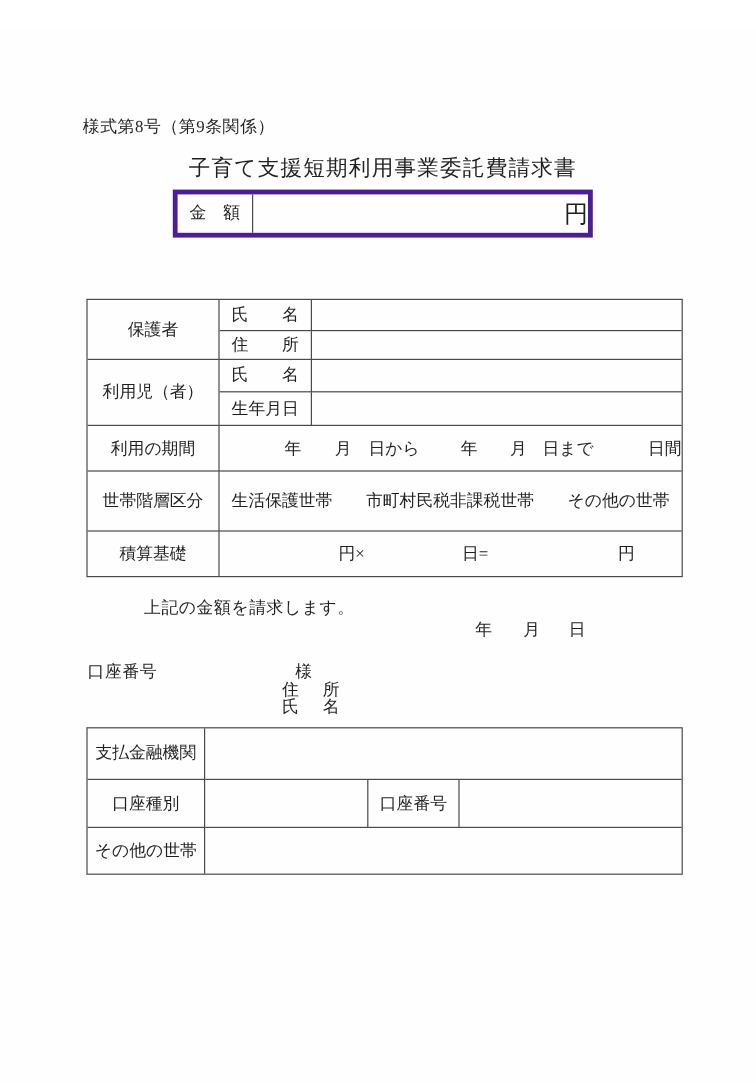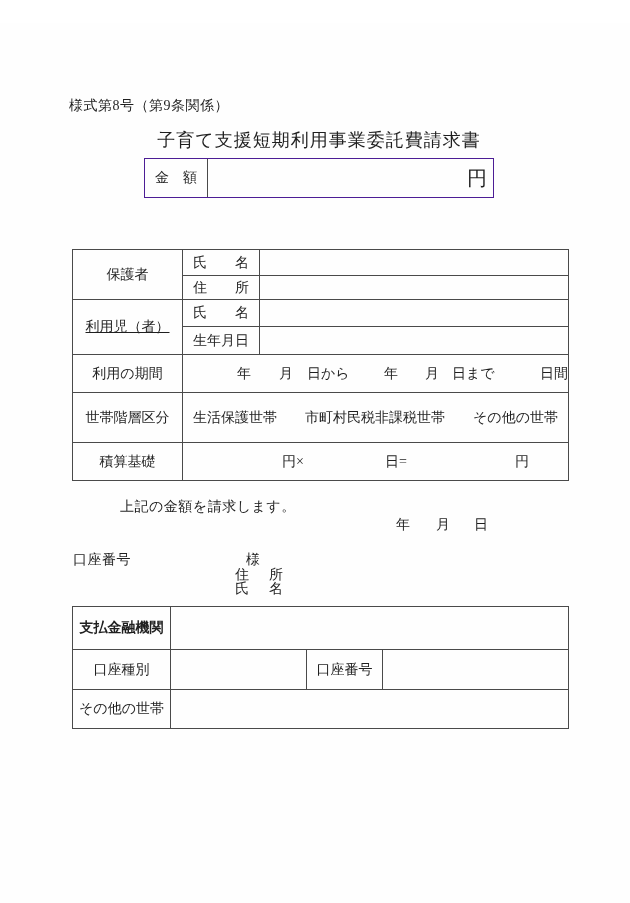--- a/index.html
+++ b/index.html
@@ -16,21 +16,21 @@
   }
   .abs { position: absolute; }
 
   .form-number { left: 69px; top: 74px; font-size: 14px; letter-spacing: 0.5px; }
   .doc-title  { left: 4px; top: 105px; width: 630px; text-align: center;
                 font-size: 18px; letter-spacing: 1px; }
 
   
   .amount-box {
     left: 144px; top: 135px; width: 350px; height: 40px;
-    border: 1px solid #4c1d95; display: grid; grid-template-columns: 63px 285px;
+    border: 4px solid #4c1d95; display: grid; grid-template-columns: 63px 285px;
   }
   .amount-label {
     border-right: 1px solid #4a4a4a;
     display: flex; align-items: center; justify-content: center; font-size: 14px;
   }
   .amount-value {
     display: flex; align-items: center; justify-content: flex-end;
     padding-right: 6px;
   }
   .amount-value .unit { font-size: 20px; }
@@ -50,21 +50,21 @@
         display: flex; align-items: center; justify-content: center; }
   .ct.fill { justify-content: flex-start; }
   .lastcol { border-right: none; }
   .lastrow { border-bottom: none; }
   .rg {  }
   .g-guardian { grid-column: 1; grid-row: 1 / 3; }
   .g-gname-l { grid-column: 2; grid-row: 1; }
   .g-gname-v { grid-column: 3; grid-row: 1; }
   .g-gaddr-l { grid-column: 2; grid-row: 2; }
   .g-gaddr-v { grid-column: 3; grid-row: 2; }
-  .g-child   { grid-column: 1; grid-row: 3 / 5; text-decoration: underline; }
+  .g-child   { grid-column: 1; grid-row: 3 / 5; }
   .g-cname-l { grid-column: 2; grid-row: 3; }
   .g-cname-v { grid-column: 3; grid-row: 3; }
   .g-cdob-l  { grid-column: 2; grid-row: 4; }
   .g-cdob-v  { grid-column: 3; grid-row: 4; }
   .g-period-l { grid-column: 1; grid-row: 5; }
   .g-period-v { grid-column: 2 / 4; grid-row: 5; position: relative; }
   .g-class-l  { grid-column: 1; grid-row: 6; }
   .g-class-v  { grid-column: 2 / 4; grid-row: 6; text-align: center; }
   .g-calc-l   { grid-column: 1; grid-row: 7; }
   .g-calc-v   { grid-column: 2 / 4; grid-row: 7; position: relative; }
@@ -85,21 +85,21 @@
 
   
   .bank-table {
     left: 72px; top: 583px; width: 497px; height: 123px;
     border: 1px solid #4a4a4a;
     display: grid;
     grid-template-columns: 98px 136px 76px 185px;
     grid-template-rows: 43px 40px 38px;
     font-size: 14px;
   }
-  .b-inst-l   { grid-column: 1; grid-row: 1; font-weight: bold; }
+  .b-inst-l   { grid-column: 1; grid-row: 1; }
   .b-inst-v   { grid-column: 2 / 5; grid-row: 1; }
   .b-type-l   { grid-column: 1; grid-row: 2; }
   .b-type-v   { grid-column: 2; grid-row: 2; }
   .b-num-l    { grid-column: 3; grid-row: 2; text-align: center; }
   .b-num-v    { grid-column: 4; grid-row: 2; }
   .b-holder-l { grid-column: 1; grid-row: 3; }
   .b-holder-v { grid-column: 2 / 5; grid-row: 3; }
 </style>
 </head>
 <body>

